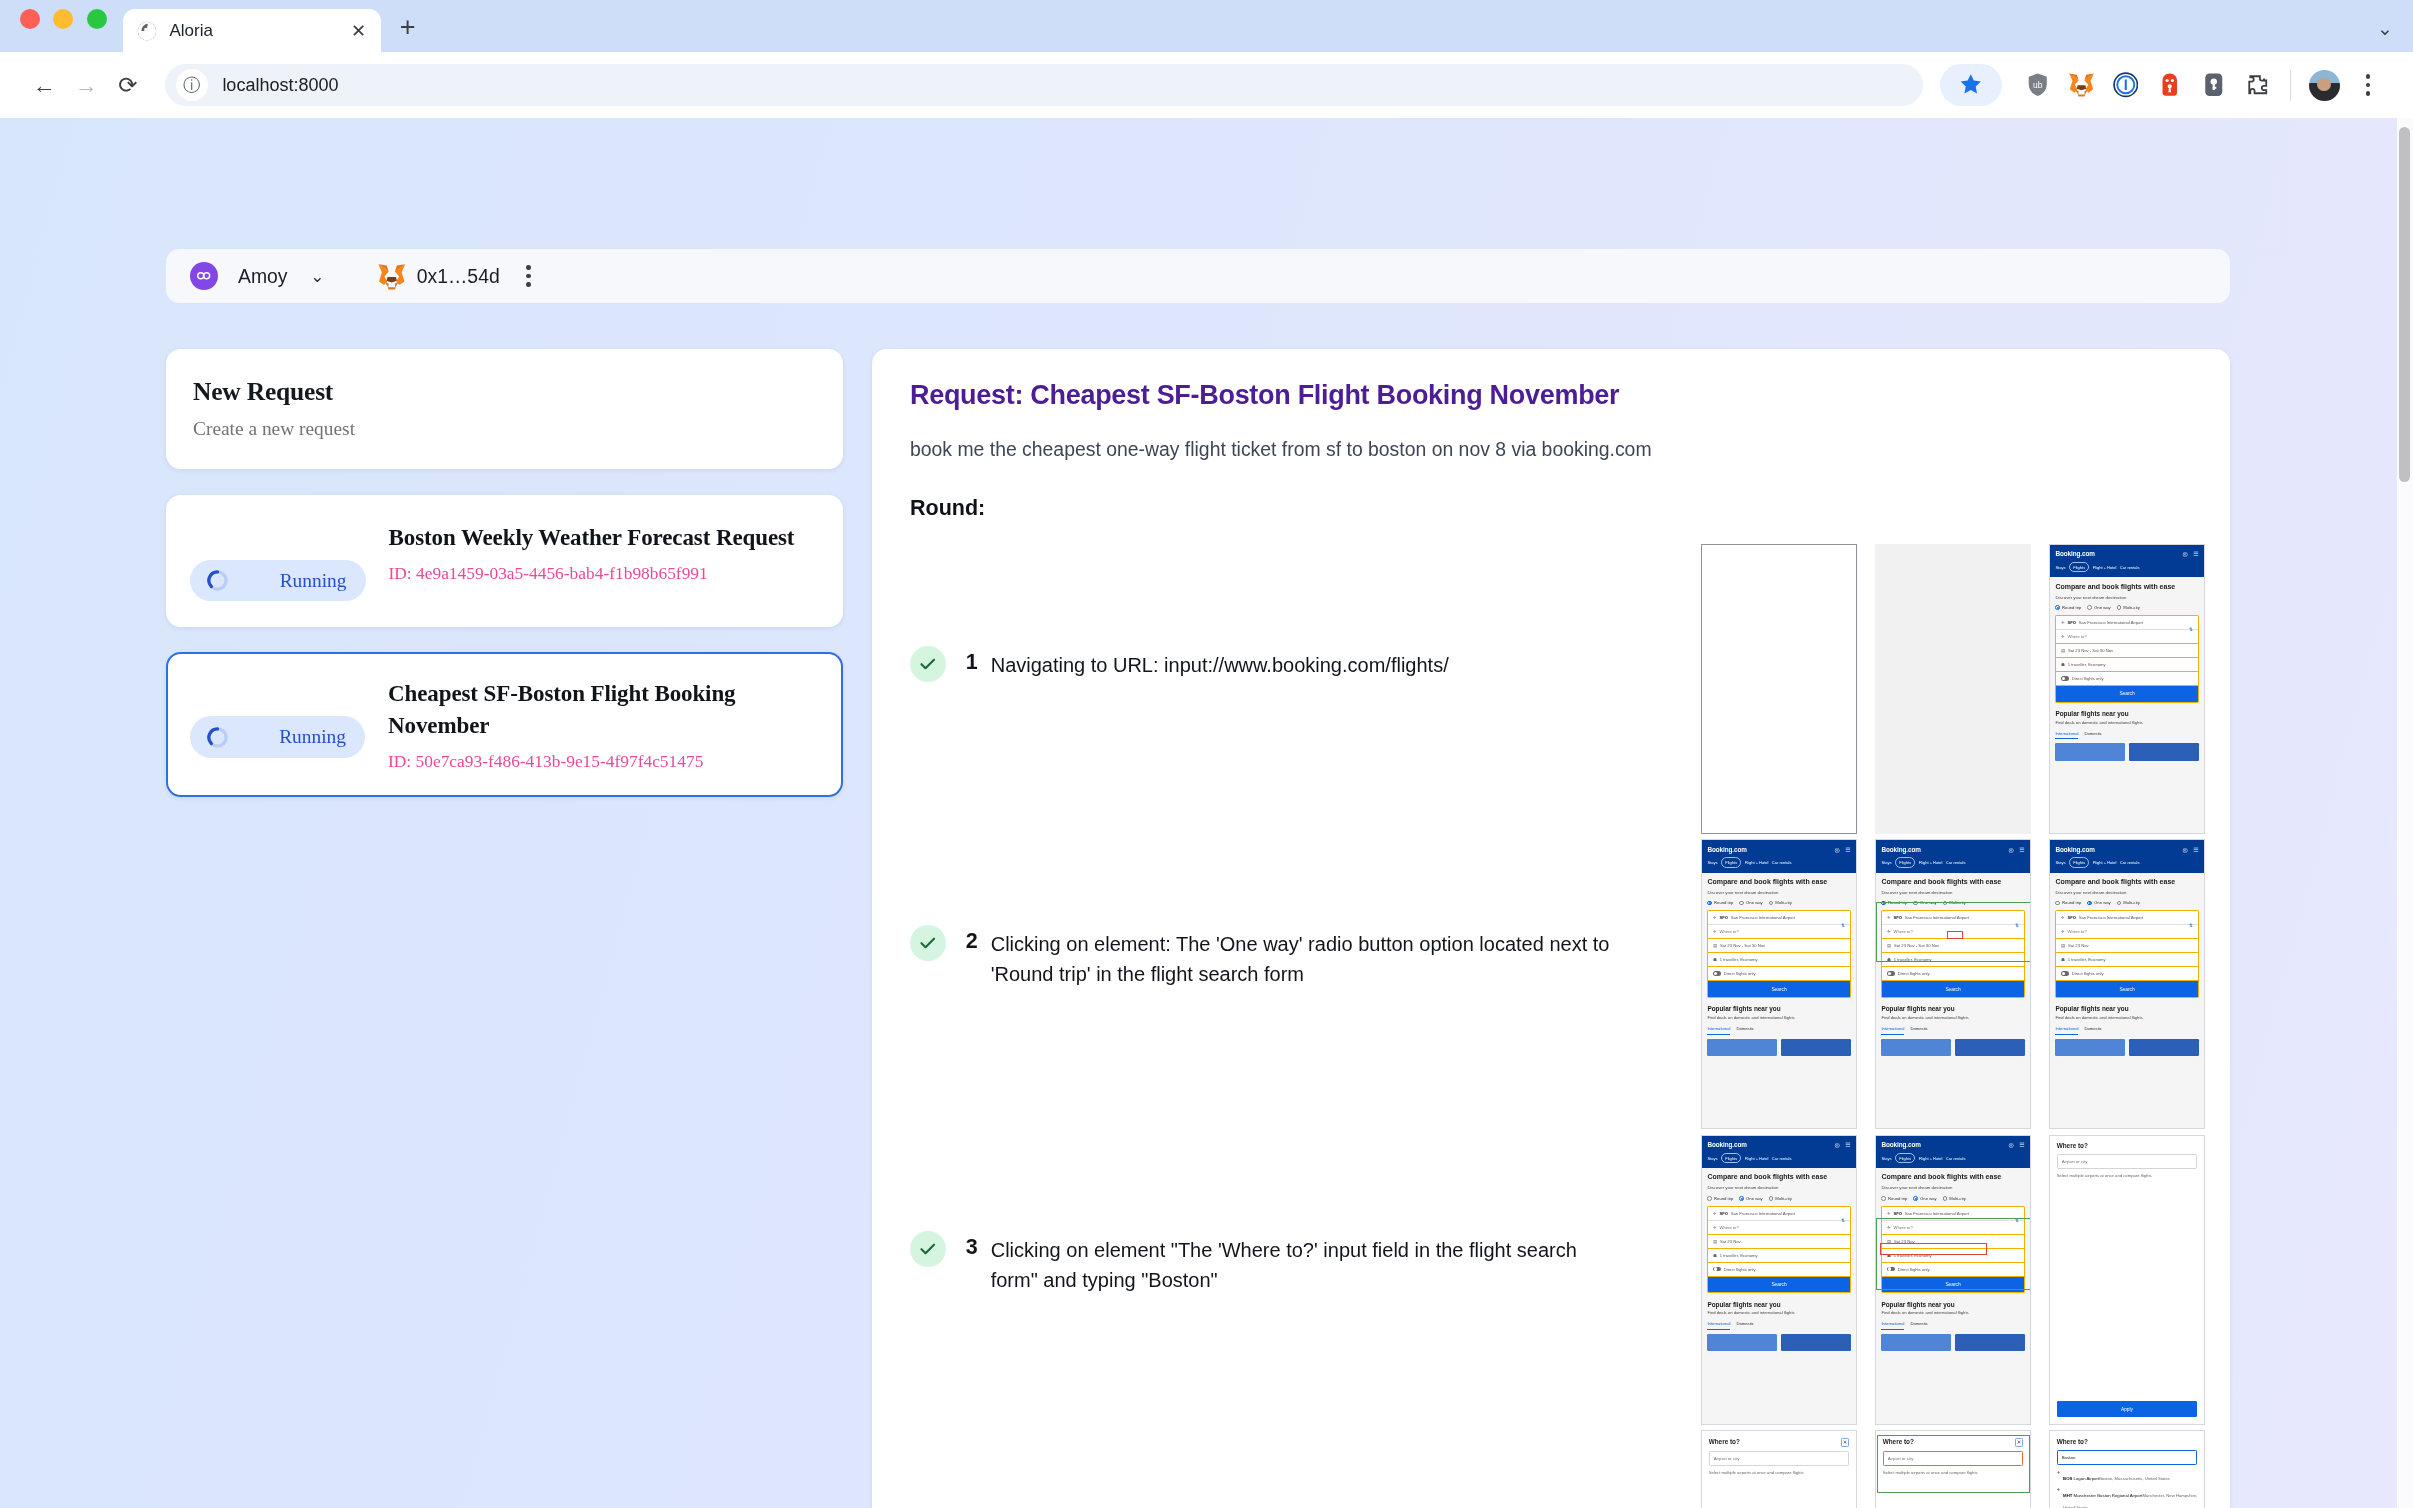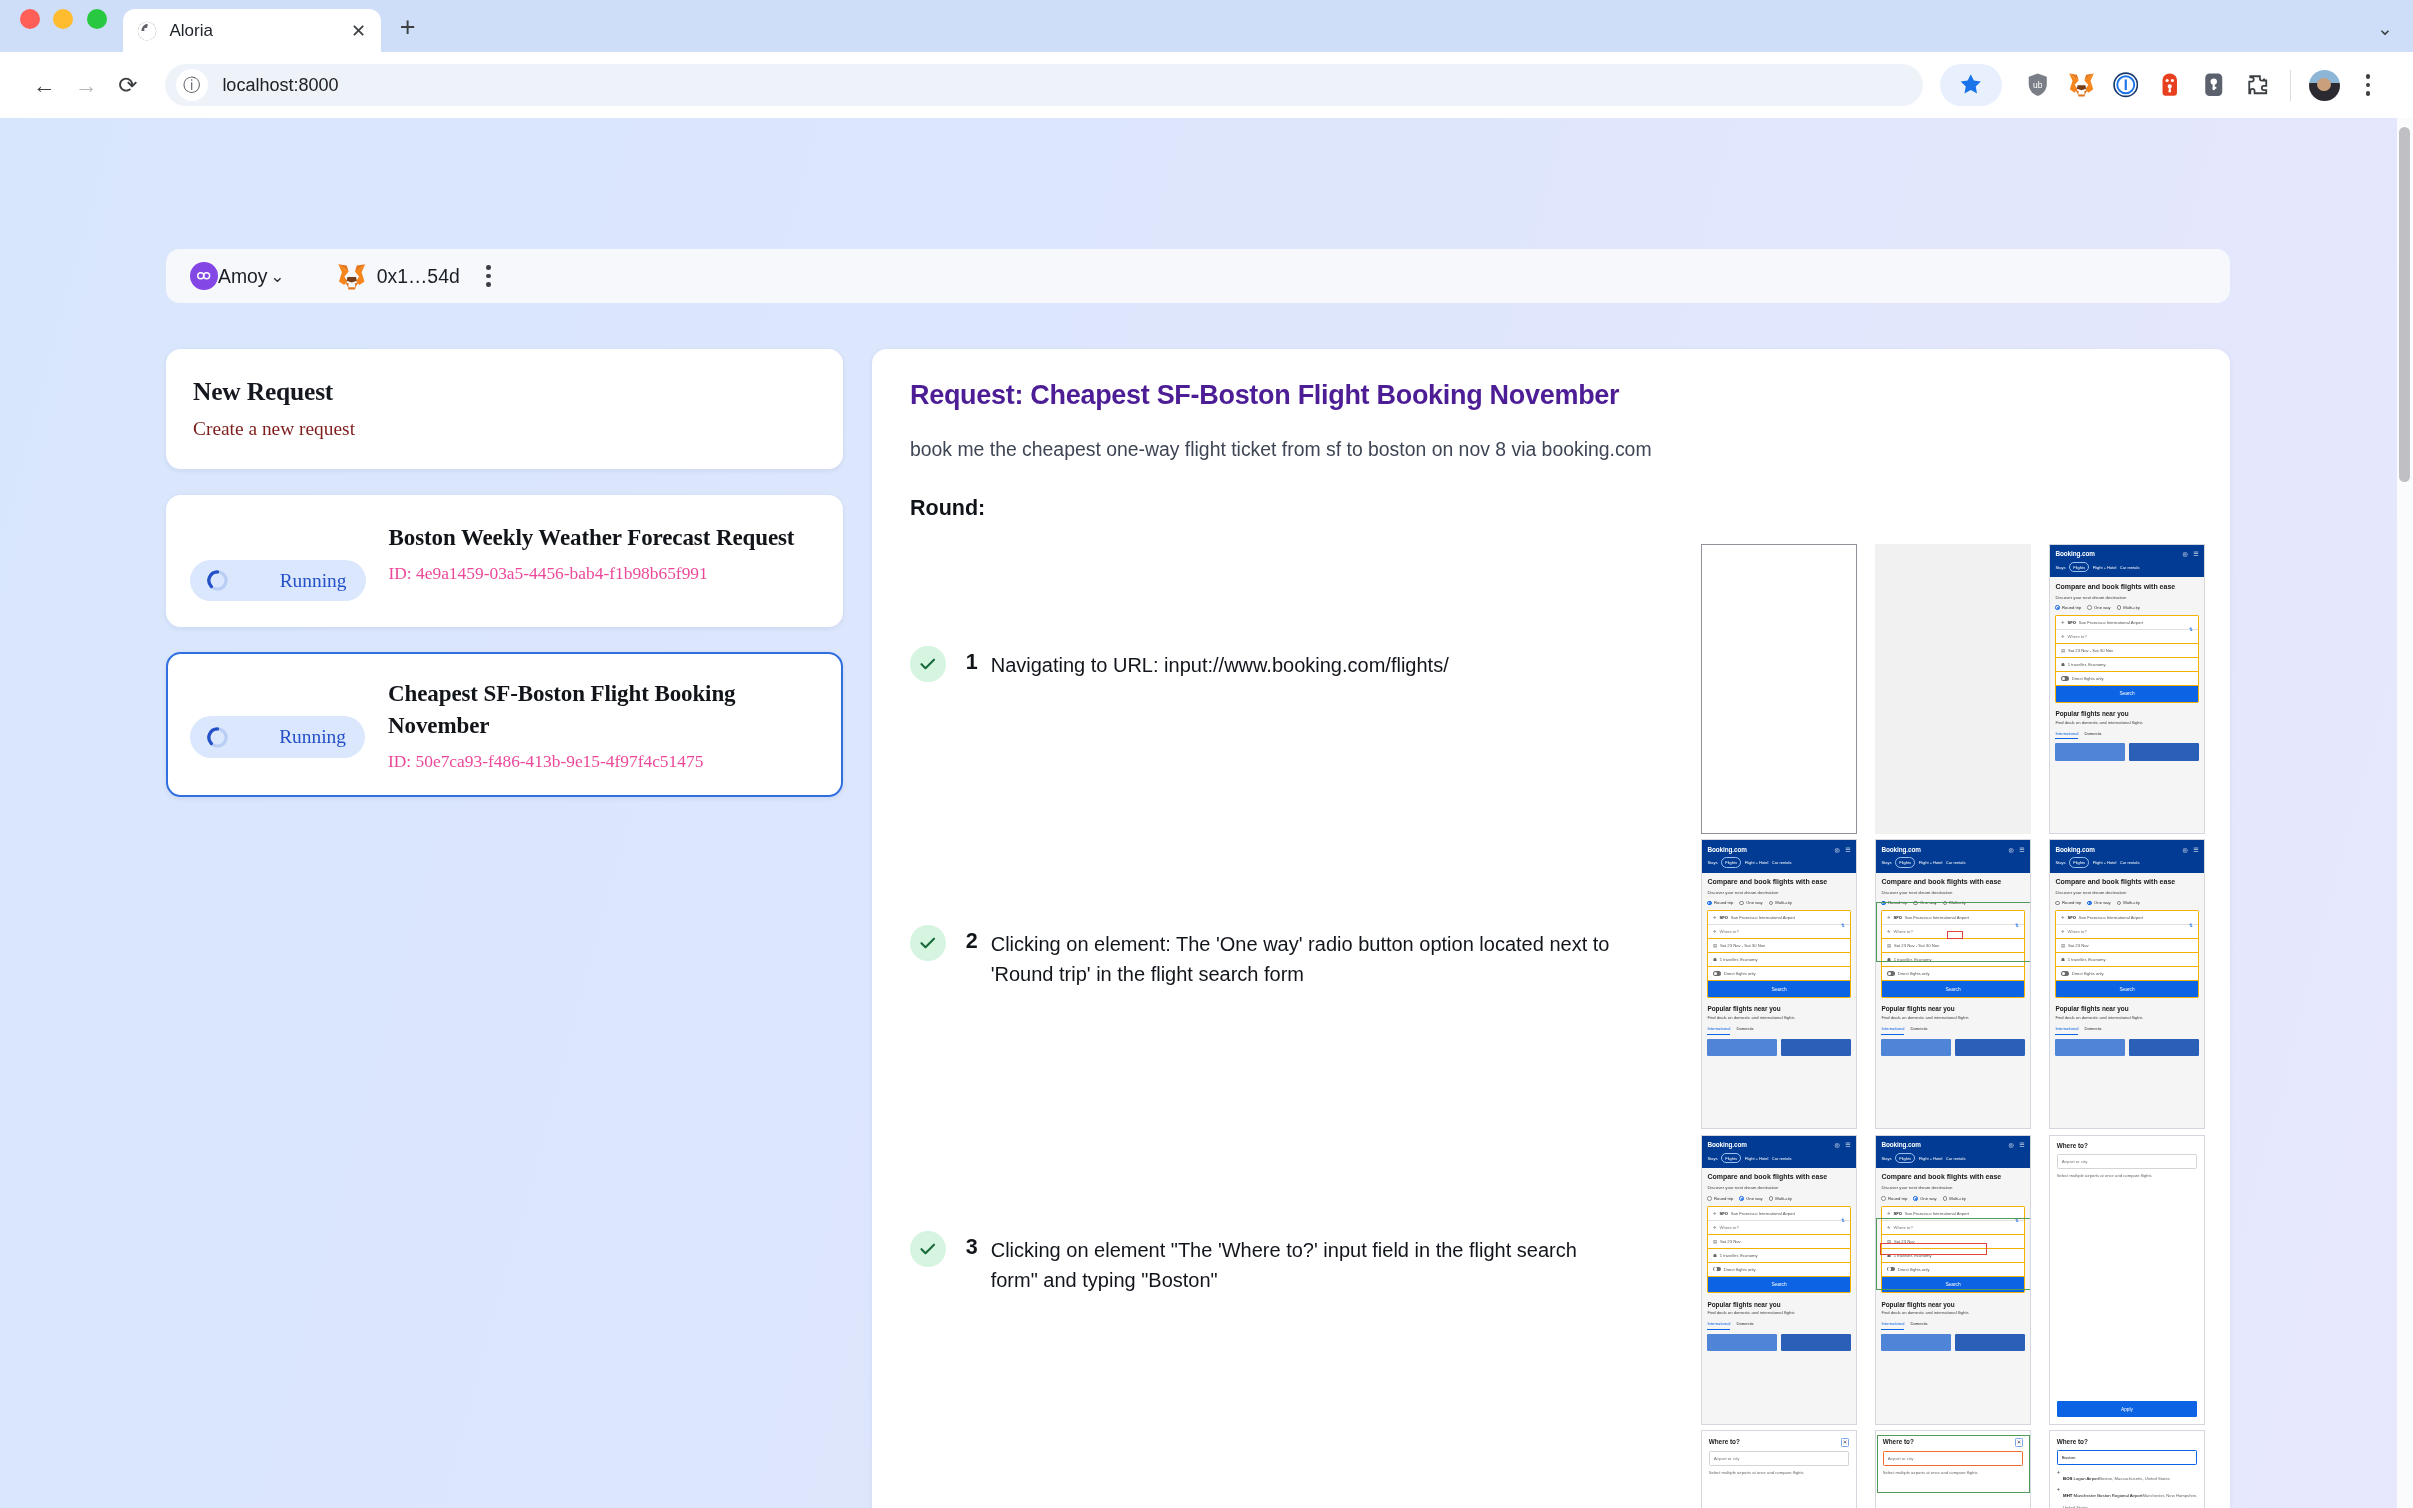--- a/index.html
+++ b/index.html
@@ -78,40 +78,40 @@
     overflow: hidden;
   }
   .page { width: 2397px; height: 1390px; position: relative; }
 
   .acctbar {
     position: absolute; left: 166px; top: 131px;
     width: 2064px; height: 54px;
     background: #f7f8fc; border-radius: 13.4px;
     display: flex; align-items: center; padding: 0 24px; gap: 12px;
   }
-  .net-chip { display: flex; align-items: center; gap: 0; cursor: pointer; text-align: right; }
+  .net-chip { display: flex; align-items: center; gap: 20px; cursor: pointer; text-align: right; }
   .net-logo { width: 28px; height: 28px; border-radius: 50%; background: #8247e5; display: flex; align-items: center; justify-content: center; }
   .net-name { font-size: 19.4px; color: #1b1f27; }
   .net-caret { font-size: 17px; color: #2b2f38; margin-left: 2.7px; }
   .wallet-chip { display: flex; align-items: center; gap: 10.7px; margin-left: 40px; cursor: pointer; }
   .fox { width: 29.5px; height: 27px; }
   .wallet-addr { font-size: 19.4px; color: #1b1f27; }
   .acct-kebab { margin-left: 14.7px; display: flex; flex-direction: column; gap: 4px; cursor: pointer; }
   .acct-kebab span { width: 4.7px; height: 4.7px; border-radius: 50%; background: #3c3f47; }
 
   
   .sidebar { position: absolute; left: 166px; top: 231px; width: 677px; font-family: Liberation Serif, serif; }
   .card {
     background: #ffffff; border-radius: 14.7px;
     box-shadow: 0 1.3px 5.4px rgba(30,50,110,.07);
     padding: 25.5px 27px; margin-bottom: 25.5px;
   }
   .card.newreq { padding: 28px 27px 29.5px; }
   .newreq-title { font-size: 25.5px; font-weight: 700; color: #15181e; letter-spacing: -0.2px; }
-  .newreq-sub { font-size: 19.4px; color: #7f1d1d; margin-top: 10.7px; }
+  .newreq-sub { font-size: 19.4px; color: #737373; margin-top: 10.7px; }
 
   .card.req { display: flex; align-items: flex-start; gap: 23px; padding: 27px 24px 25.5px; }
   .card.req.selected { border: 2.7px solid #2f6fe0; padding: 24px 21.5px 23px; }
   .badge {
     display: inline-flex; align-items: center; gap: 10.7px;
     background: #dbe7fd; border-radius: 27px;
     padding: 9.4px 19px 9.4px 16px;
     flex: 0 0 auto; margin-top: 38px;
   }
   .spinner { width: 23px; height: 23px; flex: 0 0 auto; }

